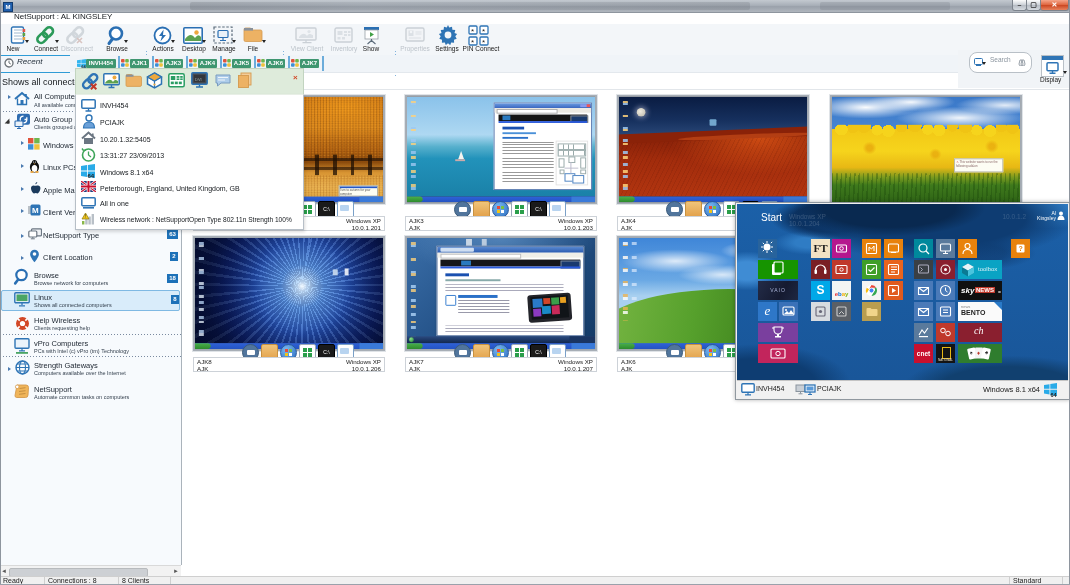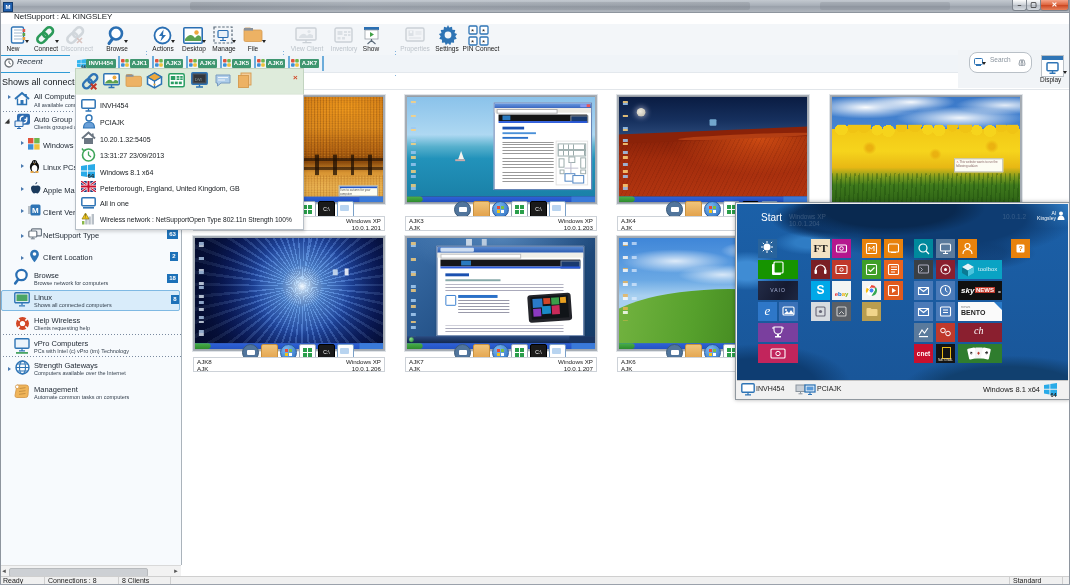--- a/index.html
+++ b/index.html
@@ -441,21 +441,21 @@
         <path d="M1 7.5h13M1.8 4h11.4M1.8 11h11.4" stroke="#2e74b5" stroke-width="1.1"></path>
       </svg>
  <div class="ti" style="left:34px;top:361px">Strength Gateways</div>
  <div class="tsub" style="left:34px;top:370px">Computers available over the Internet</div>
 
  <svg class="ab" style="left:14px;top:383px" width="16" height="16">
         <path d="M3 2h9q2.5 0 2.5 2.5L14 12q0 2.5-2.5 2.5h-9Q1 14.5 1 12.5z" fill="#f0b55a" stroke="#d49a4e" stroke-width=".9"></path>
         <circle cx="3.2" cy="3.8" r="1.8" fill="#fff" stroke="#d49a4e" stroke-width=".8"></circle>
         <path d="M5.5 5.5l6-.8M5 8.5l6.5-.8M5 11.3l6.5-.8" stroke="#c08a3e" stroke-width=".9"></path>
       </svg>
- <div class="ti" style="left:34px;top:384.5px">Management</div>
+ <div class="ti" style="left:34px;top:384.5px">NetSupport</div>
  <div class="tsub" style="left:34px;top:393.5px">Automate common tasks on computers</div>
 </div>
 <div class="ab" id="vdiv"></div>
 
 <div class="ab" id="cells" style="left:0;top:0">
 
 <div class="cell" style="left:193px;top:95px;transform:scale(.9846,.9316);transform-origin:0 0">
  <div class="ab" style="left:0;top:0;width:191px;height:113px;background:
    radial-gradient(ellipse 50px 40px at 12% 45%,rgba(25,10,2,.9),rgba(50,22,4,.4) 60%,transparent),
    radial-gradient(ellipse 70px 35px at 80% 10%,rgba(244,156,28,.9),transparent),

